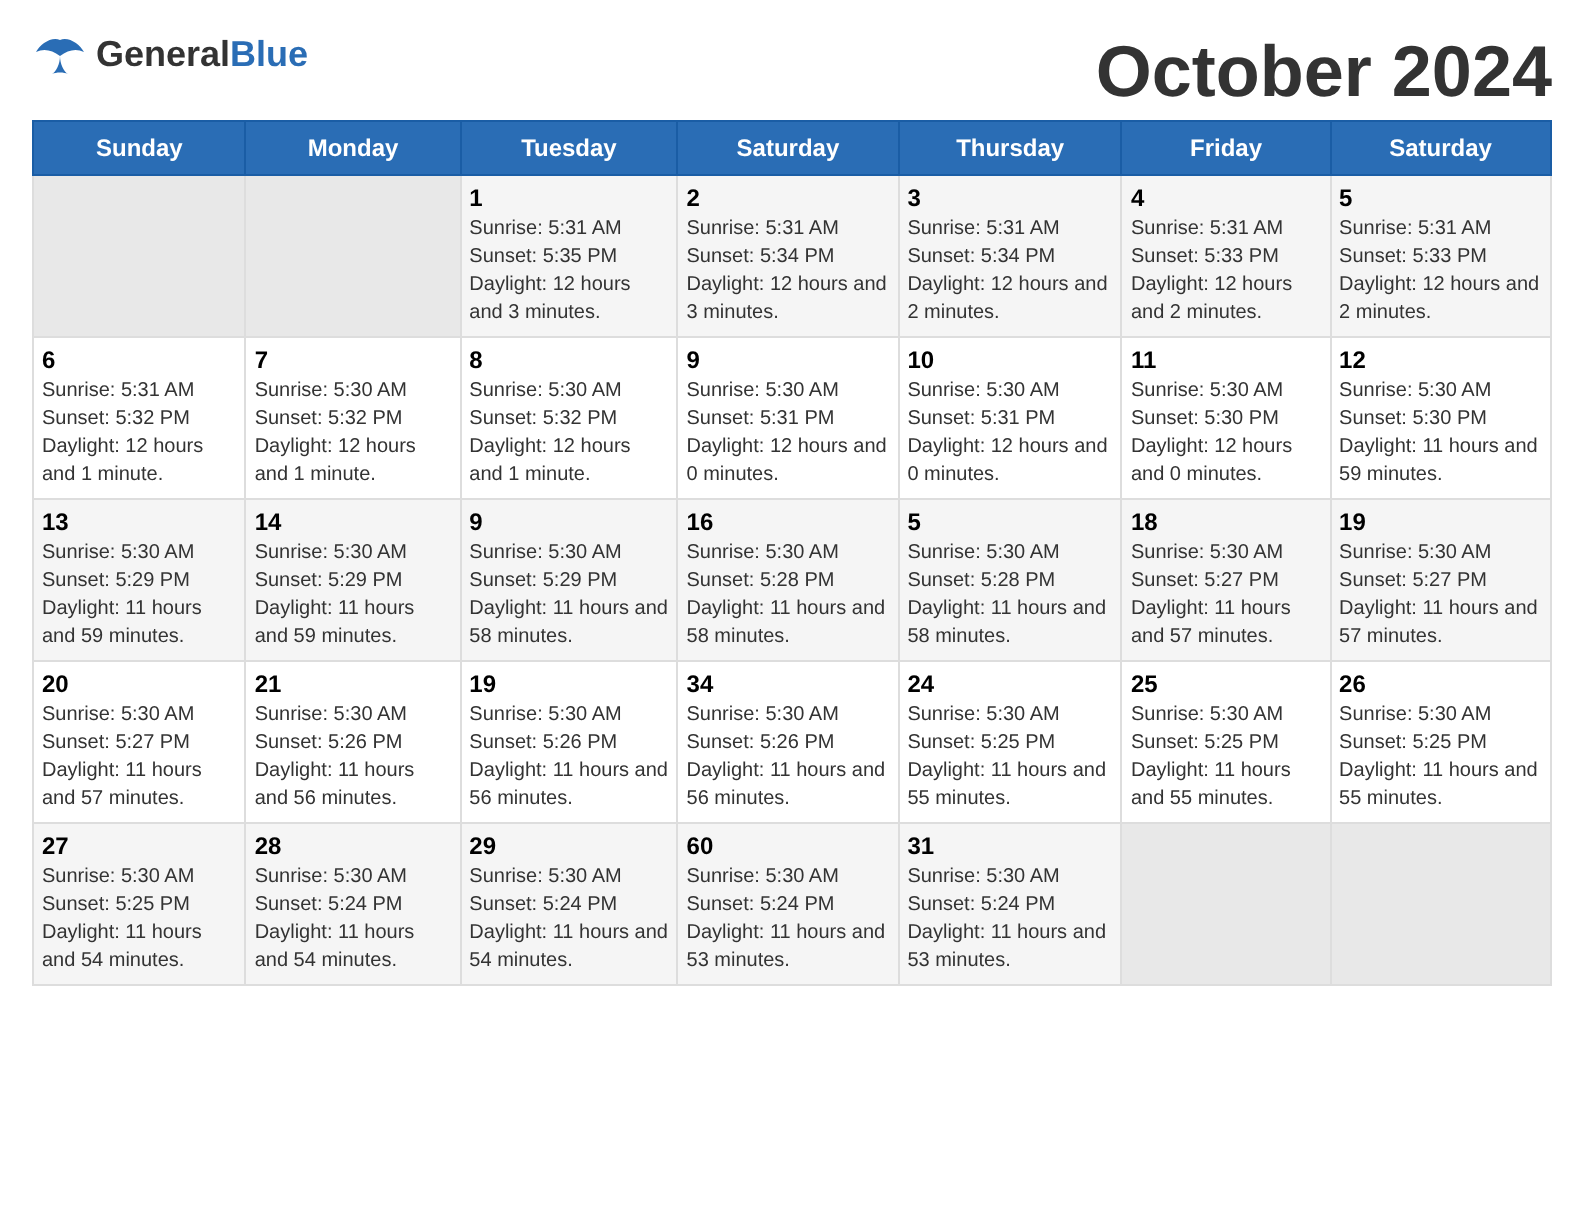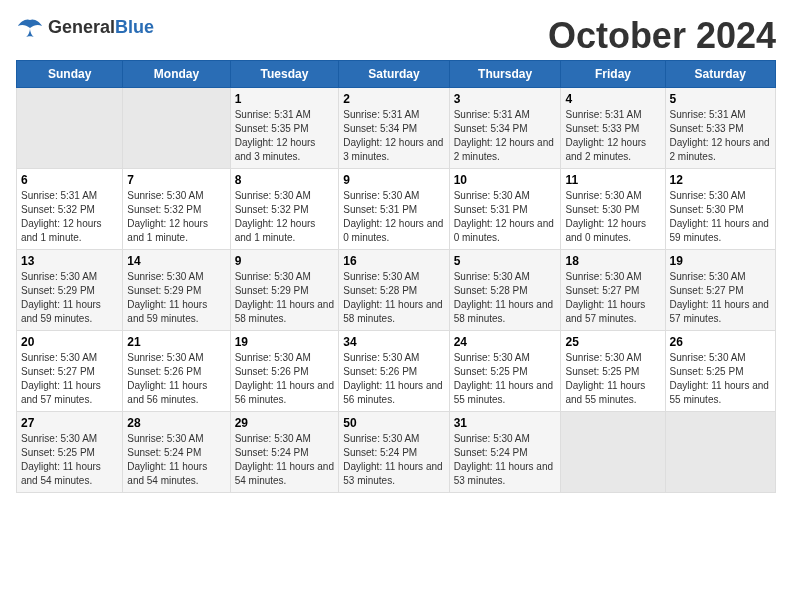--- a/index.html
+++ b/index.html
@@ -305,21 +305,21 @@
 Sunset: 5:24 PM
 Daylight: 11 hours and 54 minutes.</div>
         </td>
         <td>
           <div class="day-number">29</div>
           <div class="day-info" style="white-space: pre-line;">Sunrise: 5:30 AM
 Sunset: 5:24 PM
 Daylight: 11 hours and 54 minutes.</div>
         </td>
         <td>
-          <div class="day-number">50</div>
+          <div class="day-number">60</div>
           <div class="day-info" style="white-space: pre-line;">Sunrise: 5:30 AM
 Sunset: 5:24 PM
 Daylight: 11 hours and 53 minutes.</div>
         </td>
         <td>
           <div class="day-number">31</div>
           <div class="day-info" style="white-space: pre-line;">Sunrise: 5:30 AM
 Sunset: 5:24 PM
 Daylight: 11 hours and 53 minutes.</div>
         </td>

